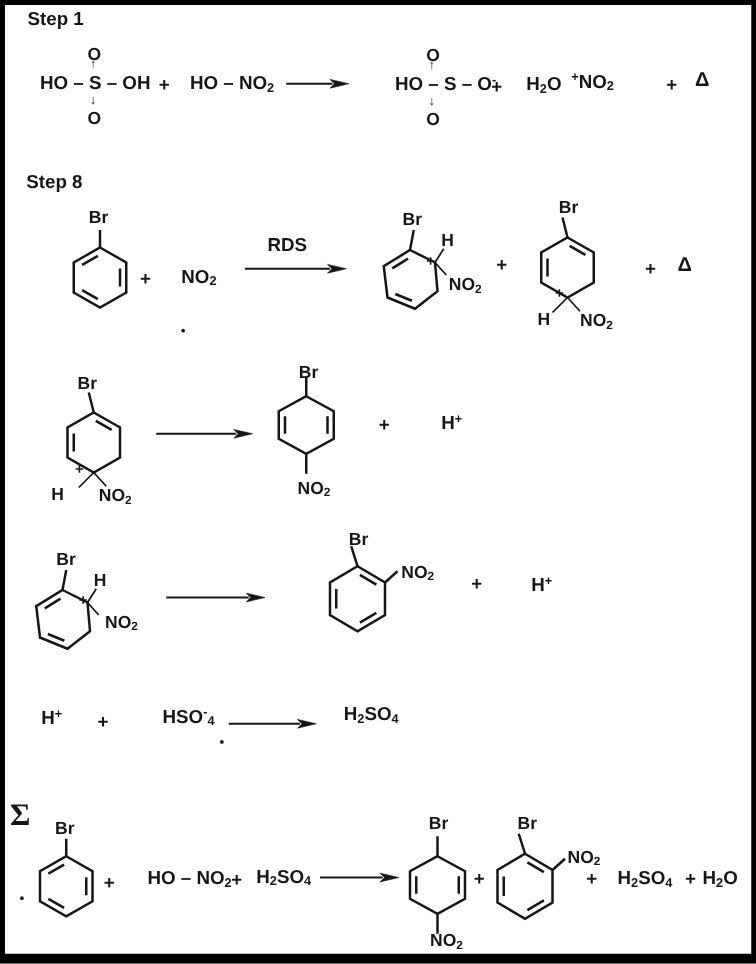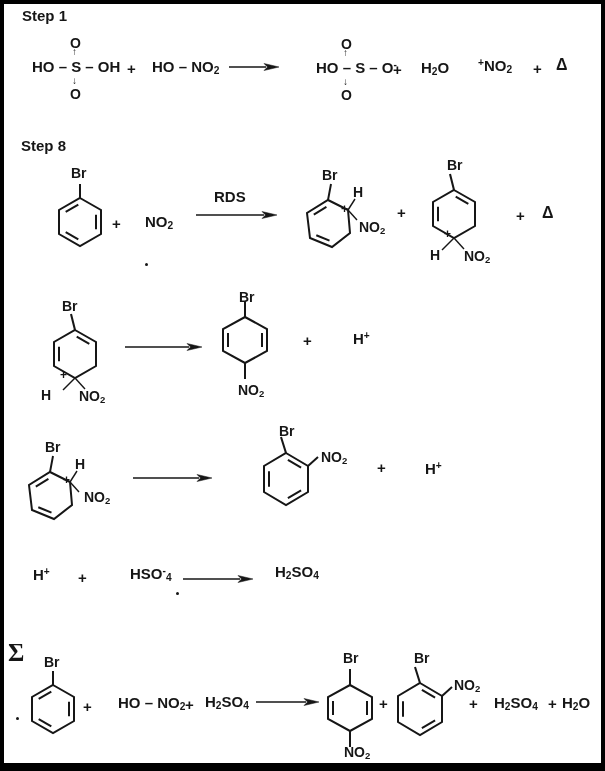--- a/index.html
+++ b/index.html
@@ -124,21 +124,21 @@
   <div>
     <div class="t rl" style="left:341px;top:37px">O</div>
     <div class="t sm" style="left:343px;top:48px">↑</div>
     <div class="t fm" style="left:316px;top:60px"><span>HO – S – O</span><sup>-</sup></div>
     <div class="t sm" style="left:343px;top:77px">↓</div>
     <div class="t rl" style="left:341px;top:88px">O</div>
   </div>
 
   <div class="t fm" style="left:393px;top:62px">+</div>
   <div class="t fm" style="left:421px;top:60px"><span>H</span><sub>2</sub><span>O</span></div>
-  <div class="t fm" style="left:478px;top:58px"><sup>+</sup><span>NO</span><sub>2</sub></div>
+  <div class="t fm" style="left:457px;top:58px"><sup>+</sup><span>NO</span><sub>2</sub></div>
   <div class="t fm" style="left:533px;top:61px">+</div>
   <div class="t dl" style="left:556px;top:57px">Δ</div>
 
   <div class="t fm" style="left:21px;top:138px">Step 8</div>
   <div class="t rl" style="left:71px;top:166px">Br</div>
   <div class="t fm" style="left:112px;top:216px">+</div>
   <div class="t fm" style="left:145px;top:214px"><span>NO</span><sub>2</sub></div>
   <div class="t fm" style="left:214px;top:189px">RDS</div>
   <div class="dot" style="left:145px;top:263px"></div>
 

